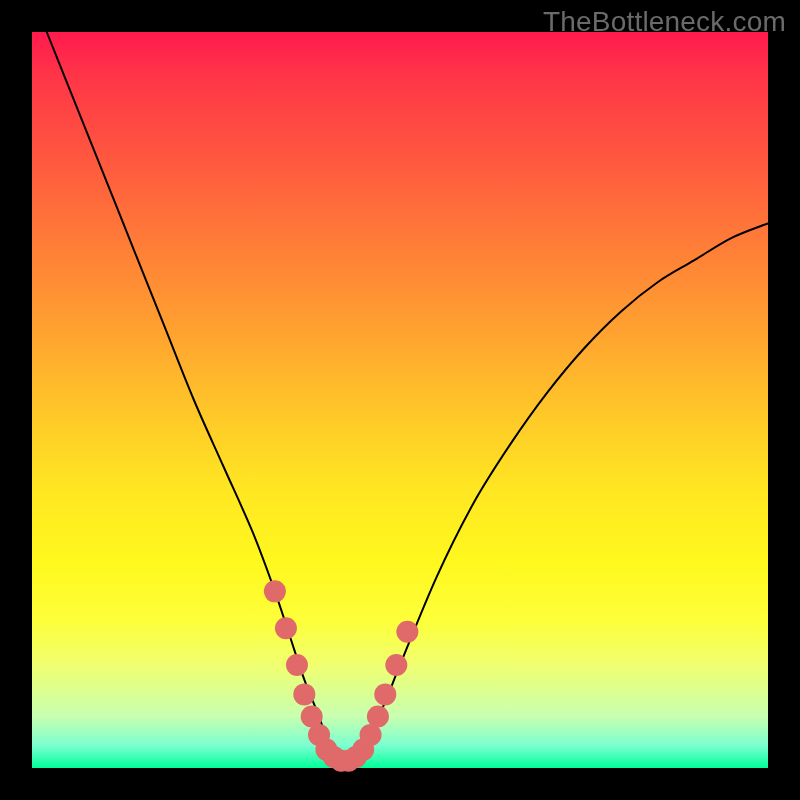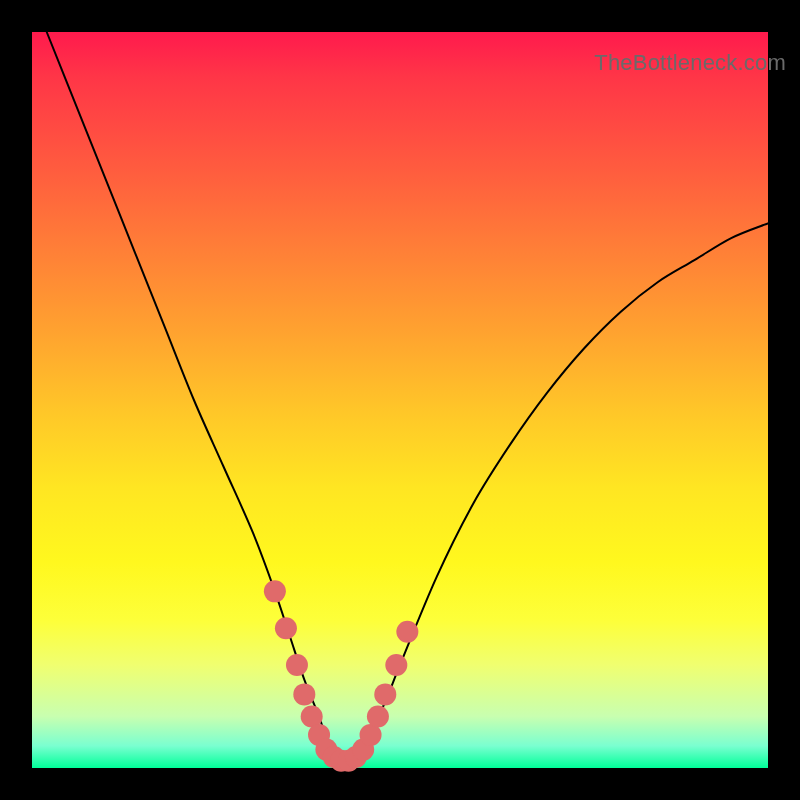--- a/index.html
+++ b/index.html
@@ -36,25 +36,24 @@
       #c8ffb0 93%,
       #7affd0 97%,
       #00ff99 100%
     );
   }
   .watermark {
     position: absolute;
     top: 6px;
     right: 14px;
     color: #6a6a6a;
-    font-size: 22px;
+    font-size: 28px;
     font-weight: 500;
     letter-spacing: 0.2px;
     z-index: 10;
-    margin-top: 44px;
   }
   svg.curve-layer {
     position: absolute;
     inset: 0;
     width: 100%;
     height: 100%;
     overflow: visible;
   }
 </style>
 </head>

